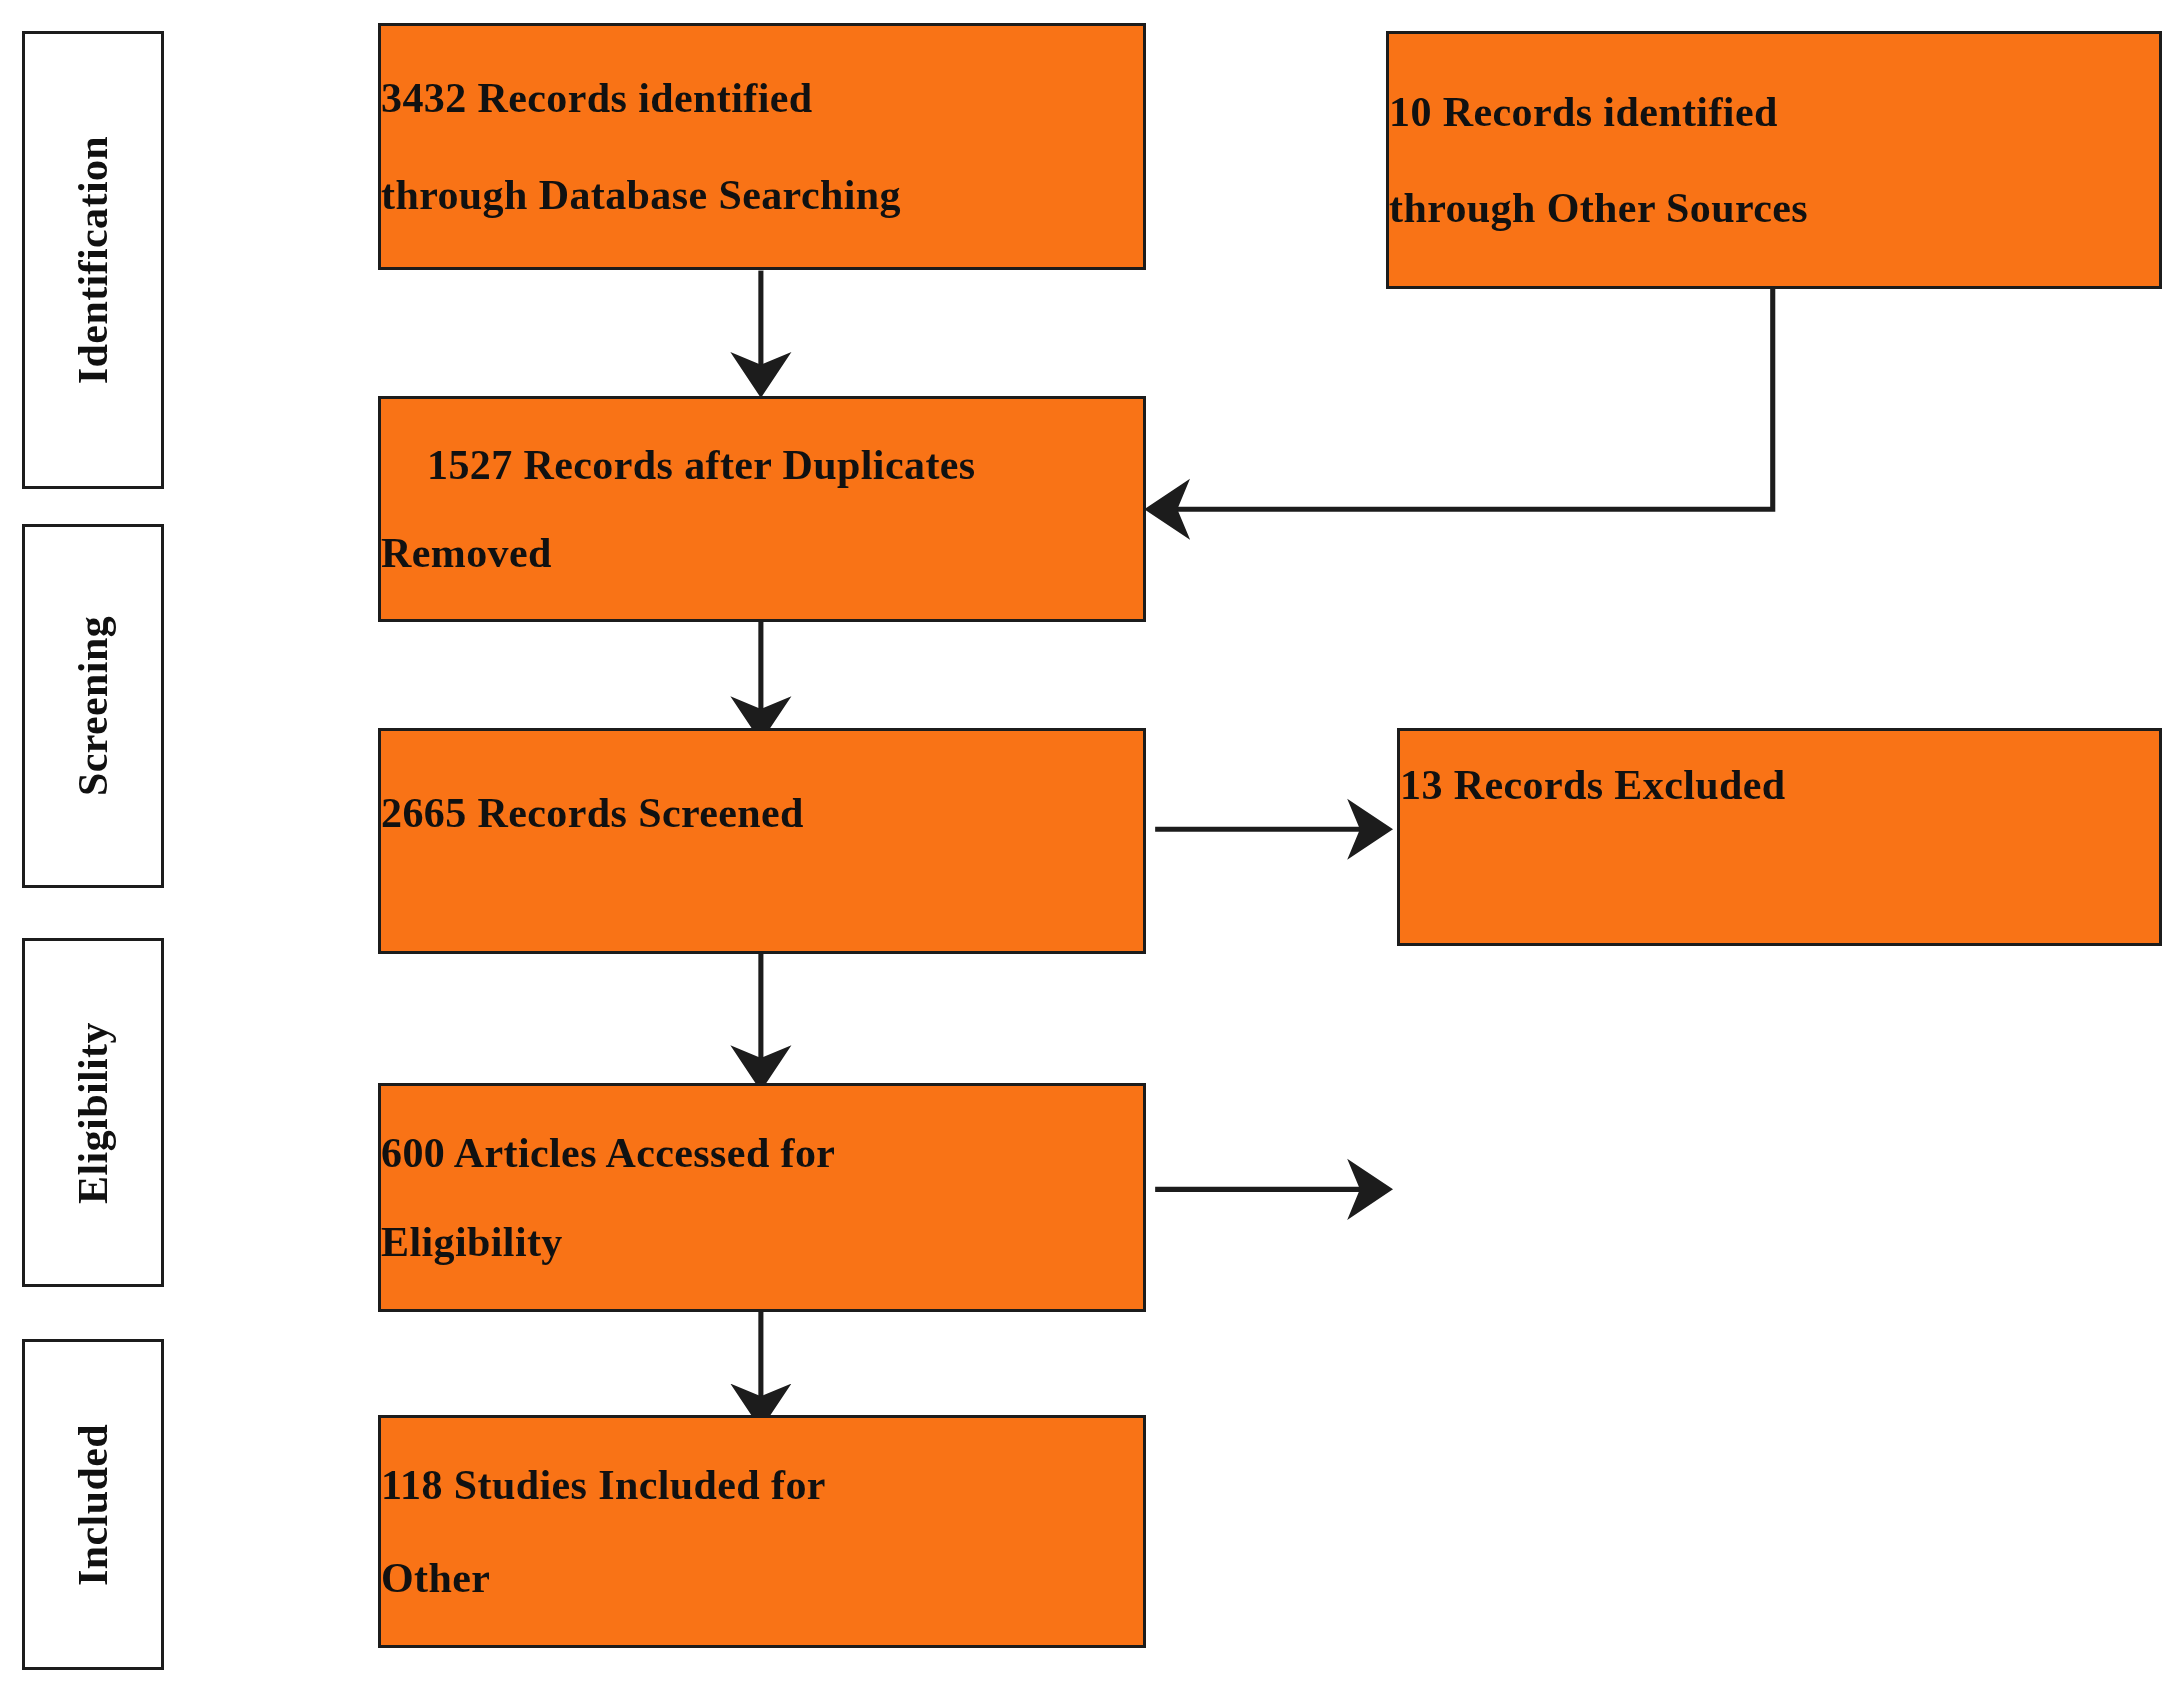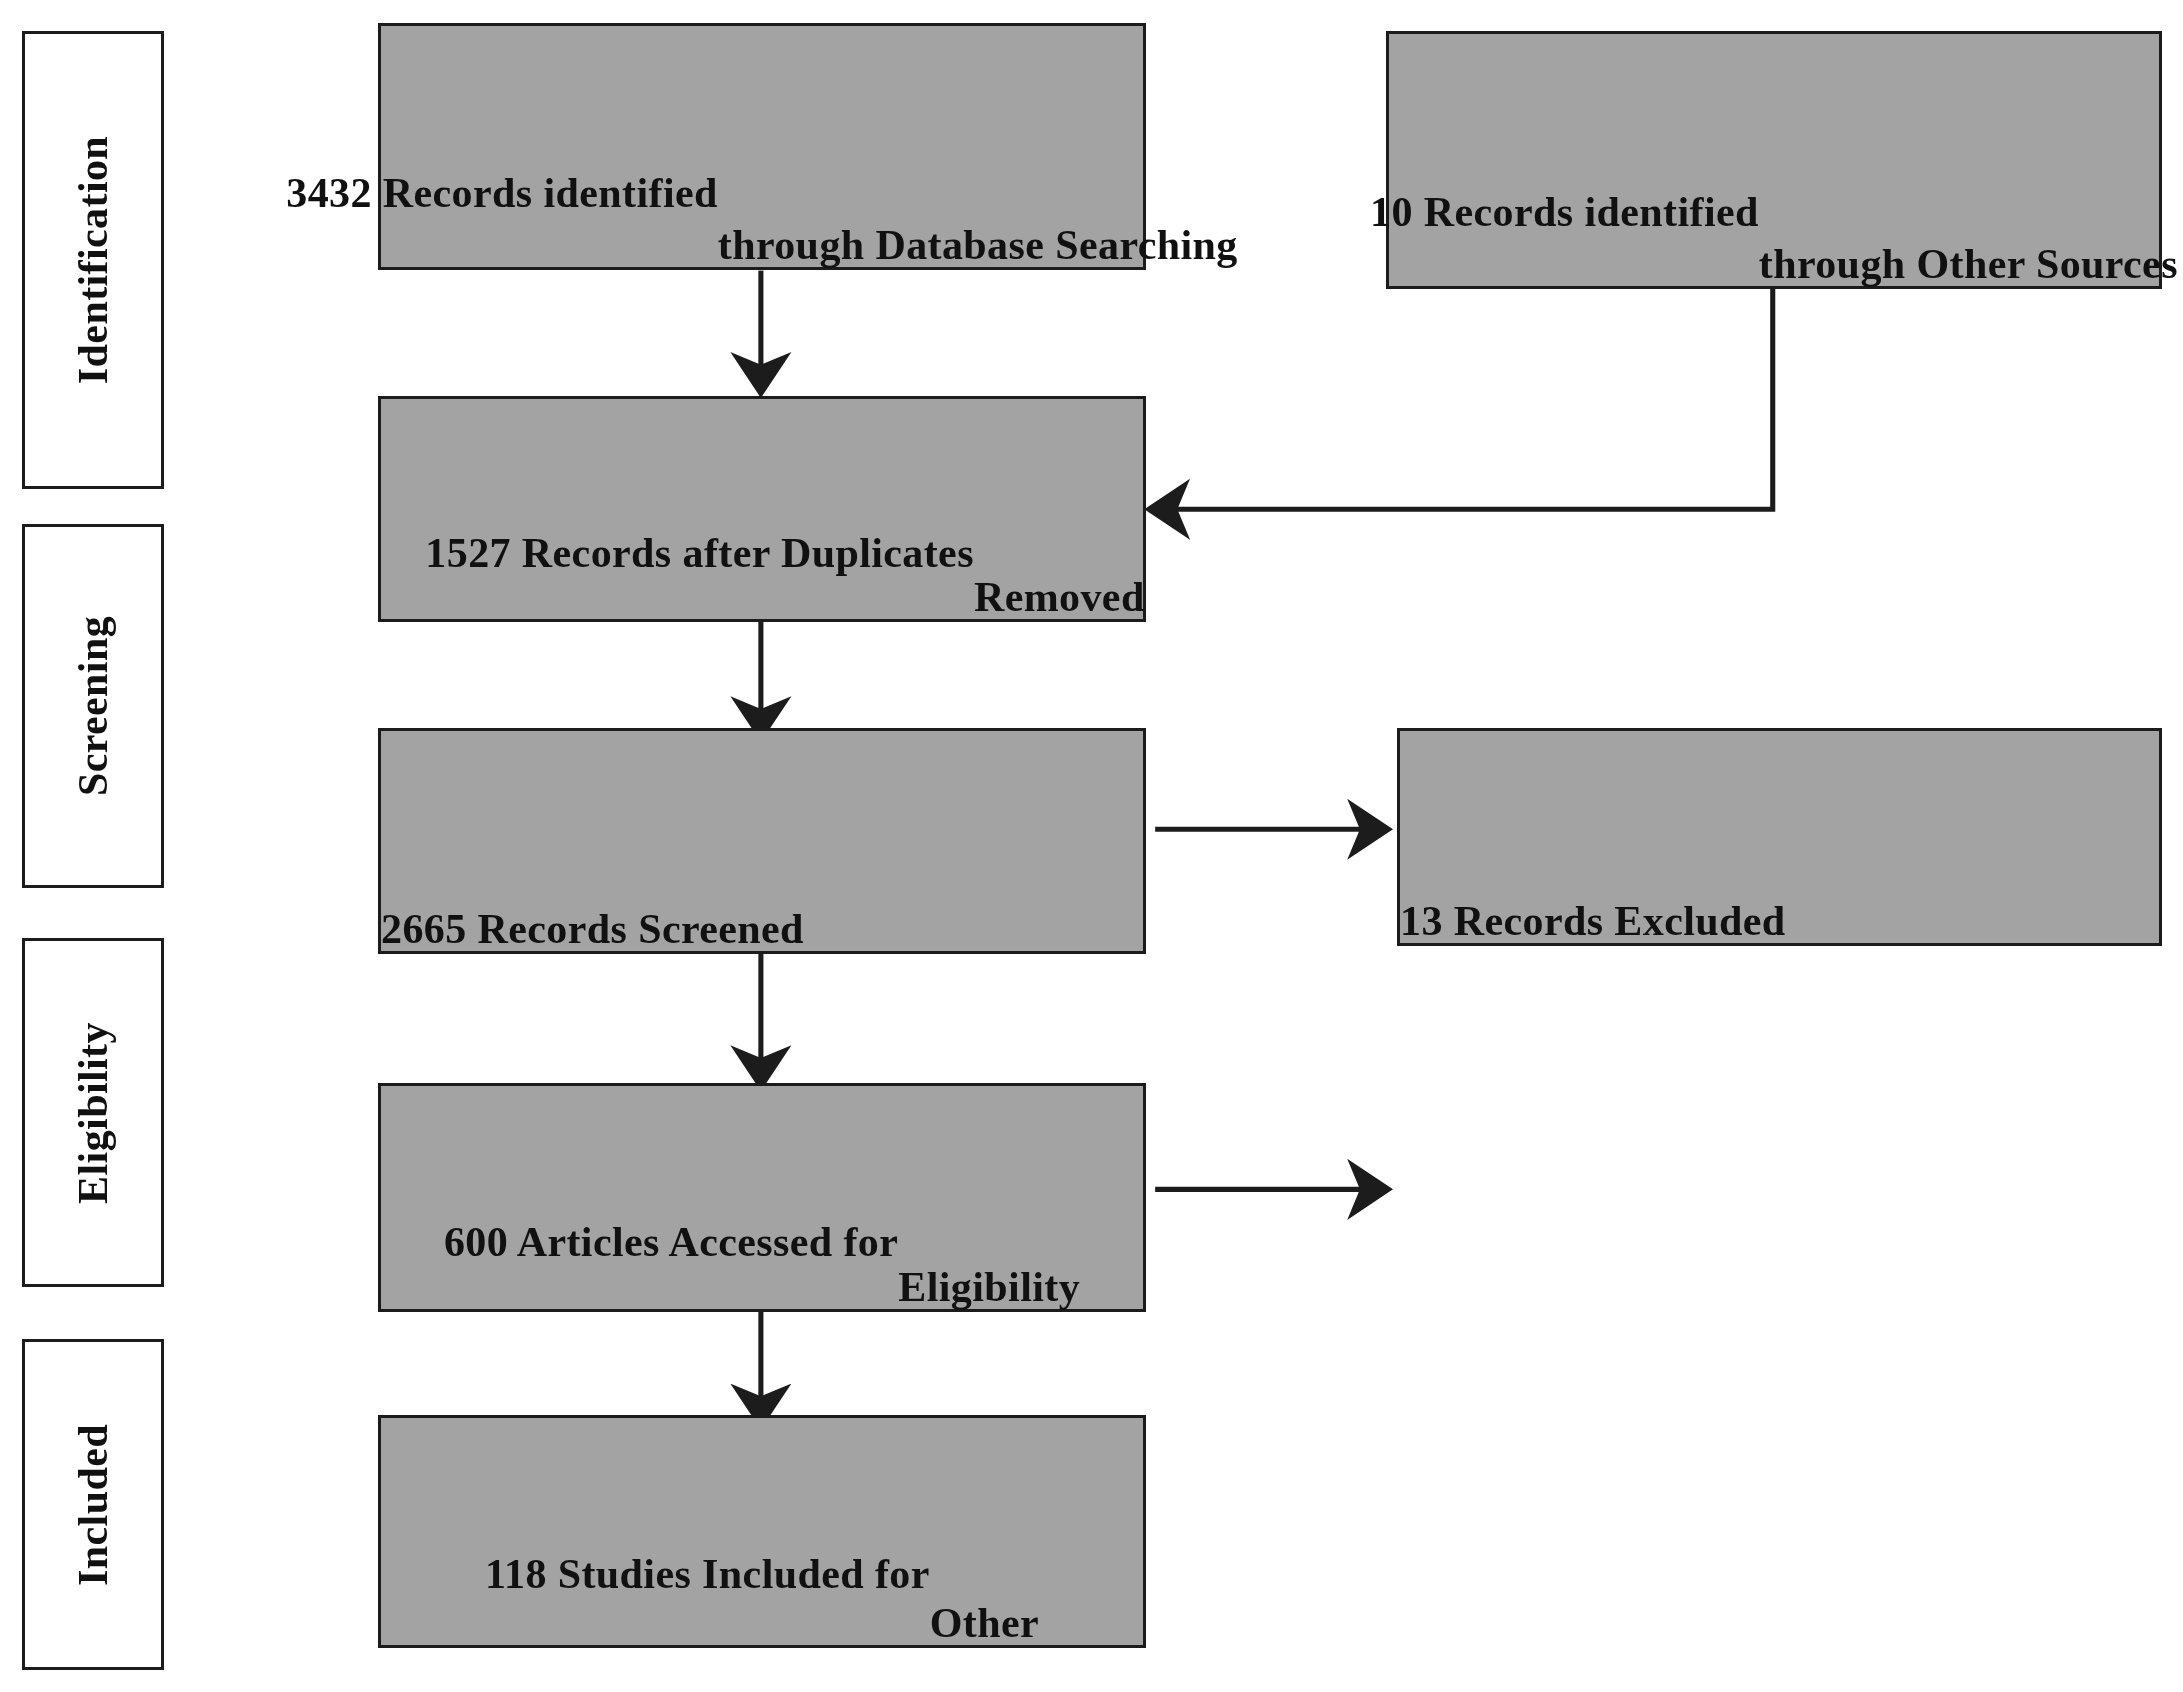--- a/index.html
+++ b/index.html
@@ -23,25 +23,25 @@
   svg.flow-canvas {
     position: absolute;
     left: 0;
     top: 0;
     width: 2183px;
     height: 1692px;
   }
   .node-box {
     position: absolute;
     box-sizing: border-box;
-    background: #a3a3a3;
+    background: #f97316;
     border: 3.6px solid #1c1c1c;
     display: flex;
-    flex-direction: row;
-    align-items: flex-end;
+    flex-direction: column;
+    align-items: flex-start;
     text-align: center;
   }
   .node-text {
     font-family: "Liberation Serif", "DejaVu Serif", serif;
     font-weight: bold;
     font-size: 42px;
     line-height: 1.05;
     color: #111111;
     letter-spacing: 0.4px;
     white-space: nowrap;
@@ -128,21 +128,21 @@
 
   <div class="node-box" style="left:378px; top:396px; width:768px; height:226px; justify-content:center;">
     <span class="node-text" style="margin-bottom:44px;margin-left:46px;">1527 Records after Duplicates</span>
     <span class="node-text">Removed</span>
   </div>
 
   <div class="node-box" style="left:378px; top:728px; width:768px; height:226px; justify-content:flex-start; padding-top:60px;">
     <span class="node-text">2665 Records Screened</span>
   </div>
 
-  <div class="node-box" style="left:1397px; top:728px; width:765px; height:218px; justify-content:flex-start; padding-top:57px;">
+  <div class="node-box" style="left:1397px; top:728px; width:765px; height:218px; justify-content:flex-start; padding-top:32px;">
     <span class="node-text">13 Records Excluded</span>
   </div>
 
   <div class="node-box" style="left:378px; top:1075px; width:768px; height:229px; justify-content:center;margin-top:8px;">
     <span class="node-text" style="margin-bottom:45px;">600 Articles Accessed for</span>
     <span class="node-text">Eligibility</span>
   </div>
 
 
   <div class="node-box" style="left:378px; top:1415px; width:768px; height:233px; justify-content:center;">

